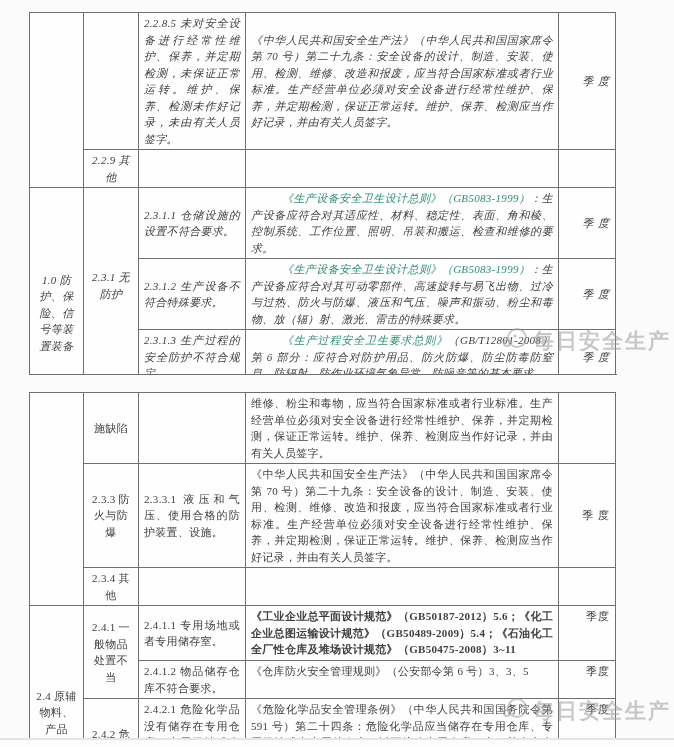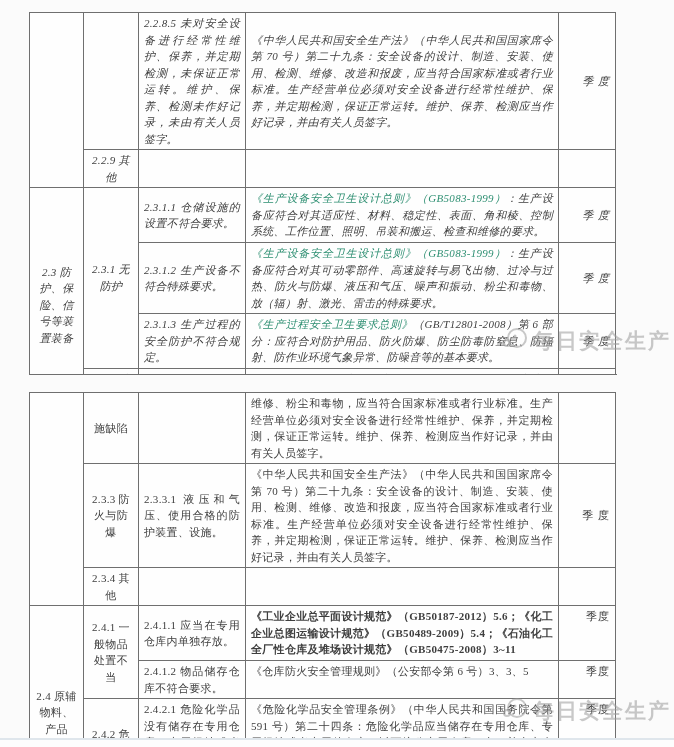--- a/index.html
+++ b/index.html
@@ -20,21 +20,21 @@
     line-height:16.5px;
     vertical-align:middle;
     text-align:justify;
     text-justify:inter-character;
     letter-spacing:0.3px;
     overflow:hidden;
     word-break:break-all;
   }
   td.cat,td.sub{text-align:center;}
   td.freq{text-align:right;letter-spacing:1px;}
-  .accent{color:#2e8f72;}
+  .accent{color:#2e8f72;margin-left:31px;}
   .cutline{position:absolute;left:29px;width:588px;height:1px;background:#6f6f6f;}
   #cut1{top:374px;}
   .bottom-strip{position:absolute;left:0;top:738px;width:674px;height:2px;background:#dfe6ec;}
   .below-strip{position:absolute;left:0;top:740px;width:674px;height:7px;background:#fdfdfd;}
   .watermark{
     position:absolute;display:flex;align-items:center;gap:4px;
     font-family:"Liberation Sans","DejaVu Sans",sans-serif;
     font-weight:bold;font-size:21px;letter-spacing:2px;
     color:rgba(155,155,155,0.55);white-space:nowrap;pointer-events:none;
   }
@@ -62,21 +62,21 @@
       <td><span>《中华人民共和国安全生产法》（中华人民共和国国家席令第 70 号）第二十九条：安全设备的设计、制造、安装、使用、检测、维修、改造和报废，应当符合国家标准或者行业标准。生产经营单位必须对安全设备进行经常性维护、保养，并定期检测，保证正常运转。维护、保养、检测应当作好记录，并由有关人员签字。</span></td>
       <td class="freq">季 度</td>
     </tr>
     <tr style="height:21px;">
       <td class="sub">2.2.9 其他</td>
       <td></td>
       <td></td>
       <td class="freq"></td>
     </tr>
     <tr style="height:55px;">
-      <td class="cat" rowspan="4">2.3 防护、保险、信号等装置装备</td>
+      <td class="cat" rowspan="4">1.0 防护、保险、信号等装置装备</td>
       <td class="sub" rowspan="3">2.3.1 无防护</td>
       <td>2.3.1.1 仓储设施的设置不符合要求。</td>
       <td><span class="accent">《生产设备安全卫生设计总则》（GB5083-1999）</span><span>：生产设备应符合对其适应性、材料、稳定性、表面、角和棱、控制系统、工作位置、照明、吊装和搬运、检查和维修的要求。</span></td>
       <td class="freq">季 度</td>
     </tr>
     <tr style="height:69px;">
       <td>2.3.1.2 生产设备不符合特殊要求。</td>
       <td><span class="accent">《生产设备安全卫生设计总则》（GB5083-1999）</span><span>：生产设备应符合对其可动零部件、高速旋转与易飞出物、过冷与过热、防火与防爆、液压和气压、噪声和振动、粉尘和毒物、放（辐）射、激光、雷击的特殊要求。</span></td>
       <td class="freq">季 度</td>
     </tr>
@@ -121,21 +121,21 @@
     </tr>
     <tr style="height:22px;">
       <td class="sub">2.3.4 其他</td>
       <td></td>
       <td></td>
       <td class="freq"></td>
     </tr>
     <tr style="height:55px;">
       <td class="cat" rowspan="3">2.4 原辅物料、产品</td>
       <td class="sub" rowspan="2">2.4.1 一般物品处置不当</td>
-      <td>2.4.1.1 应当在专用仓库内单独存放。</td>
+      <td>2.4.1.1 专用场地或者专用储存室。</td>
       <td style="vertical-align:top;font-weight:bold;"><span>《工业企业总平面设计规范》（GB50187-2012）5.6；《化工企业总图运输设计规范》（GB50489-2009）5.4；《石油化工全厂性仓库及堆场设计规范》（GB50475-2008）3~11</span></td>
       <td class="freq" style="vertical-align:top;">季度</td>
     </tr>
     <tr style="height:33px;font-family:Liberation Serif, serif;">
       <td>2.4.1.2 物品储存仓库不符合要求。</td>
       <td style="vertical-align:top;"><span>《仓库防火安全管理规则》（公安部令第 6 号）3、3、5</span></td>
       <td class="freq" style="vertical-align:top;">季度</td>
     </tr>
     <tr style="height:104px;">
       <td class="sub">2.4.2 危险化学品处置不当</td>

